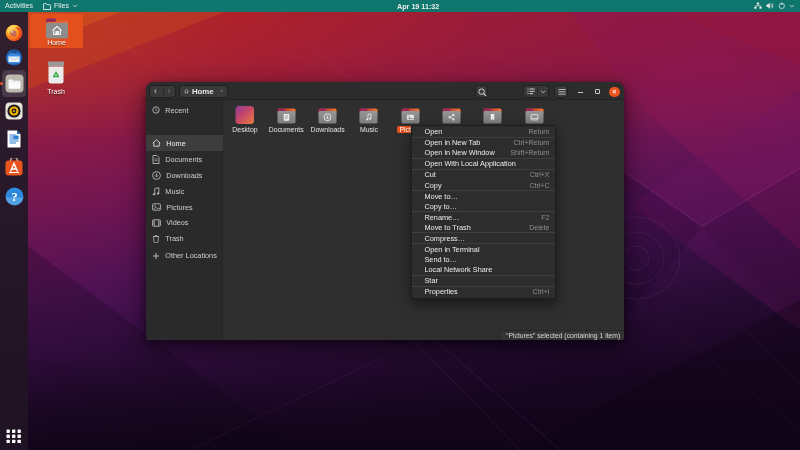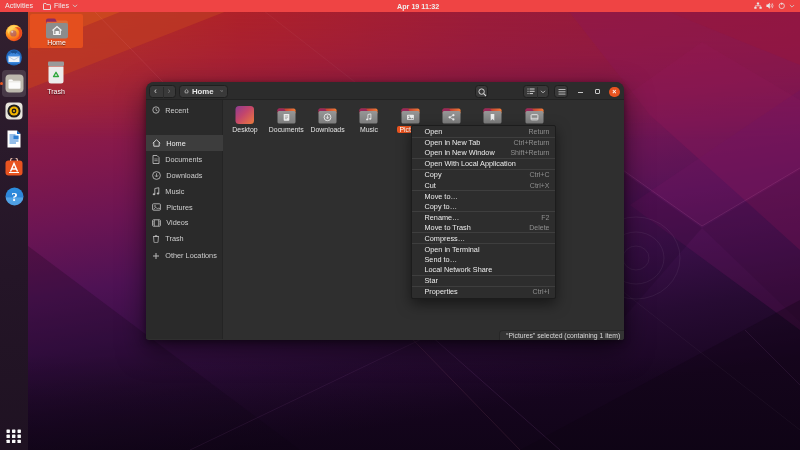--- a/index.html
+++ b/index.html
@@ -1,20 +1,20 @@
 <!DOCTYPE html>
 <html><head><meta charset="utf-8">
 <style>
 *{margin:0;padding:0;box-sizing:border-box}
 html,body{width:800px;height:450px;overflow:hidden;background:#000}
 body{font-family:"Liberation Sans",sans-serif;position:relative}
 .screen{position:absolute;inset:0;width:800px;height:450px;overflow:hidden}
 .wall{position:absolute;left:0;top:0}
 
-.topbar{position:absolute;left:0;top:0;width:800px;height:12px;background:#ef4444;color:#eee;font-size:7.1px;z-index:30}
+.topbar{position:absolute;left:0;top:0;width:800px;height:12px;background:#0f766e;color:#eee;font-size:7.1px;z-index:30}
 .tb-act{position:absolute;left:5px;top:2px}
 .tb-files{position:absolute;left:43px;top:2px;display:flex;align-items:center;gap:3px}
 .tb-clock{position:absolute;left:397px;top:2.2px;font-weight:bold;font-size:7.2px;letter-spacing:0}
 .tb-right{position:absolute;right:5px;top:0;height:12px;display:flex;align-items:center;gap:4px}
 
 .dock{position:absolute;left:0;top:12px;width:28px;height:438px;background:linear-gradient(180deg,#32202f 0%,#2a1a2b 30%,#241527 60%,#1f1222 100%);z-index:25}
 .dk{position:absolute;left:5px;width:18px;height:18px}
 .dk svg{display:block}
 .files-hl{position:absolute;left:2px;top:58px;width:24px;height:26.5px;background:rgba(255,255,255,.13);border-radius:4px}
 .files-dot{position:absolute;left:0px;top:69.5px;width:3px;height:3px;border-radius:50%;background:#e95420}
@@ -519,27 +519,27 @@
   <div class="mi">
         <span>Open in New Window</span>
         <span class="sc">Shift+Return</span>
       </div>
   <div class="msep"></div>
   <div class="mi">
         <span>Open With Local Application</span>
       </div>
   <div class="msep"></div>
   <div class="mi">
+        <span>Cut</span>
+        <span class="sc">Ctrl+X</span>
+      </div>
+  <div class="mi">
         <span>Copy</span>
         <span class="sc">Ctrl+C</span>
       </div>
-  <div class="mi">
-        <span>Cut</span>
-        <span class="sc">Ctrl+X</span>
-      </div>
   <div class="msep"></div>
   <div class="mi">
         <span>Move to…</span>
       </div>
   <div class="mi">
         <span>Copy to…</span>
       </div>
   <div class="msep"></div>
   <div class="mi">
         <span>Rename…</span>

